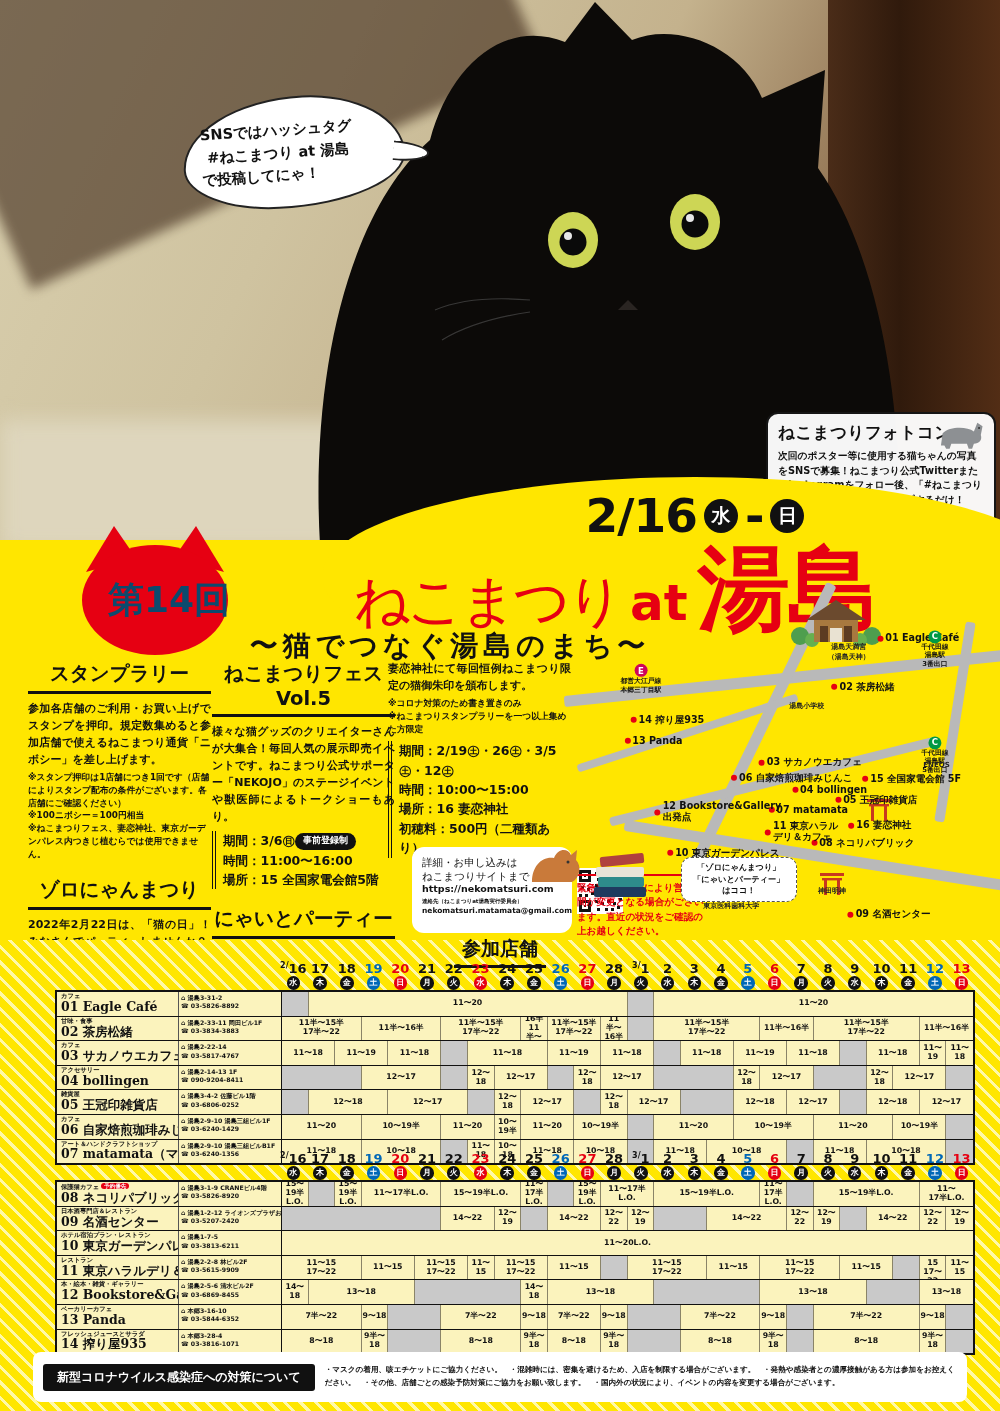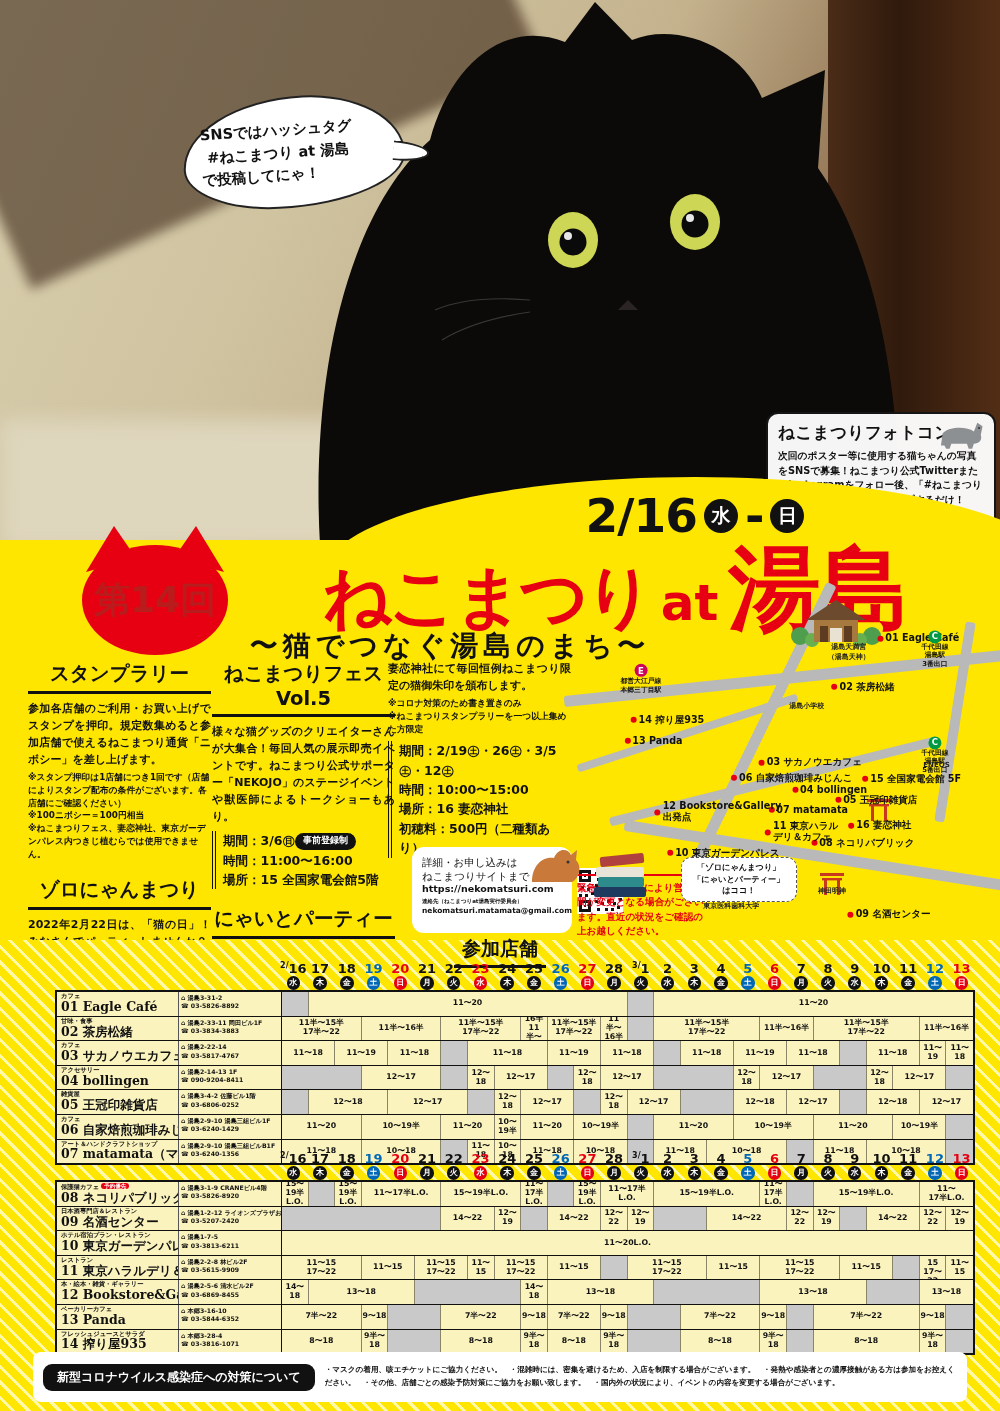--- a/index.html
+++ b/index.html
@@ -24,23 +24,23 @@
   .contest h3{margin:0 0 5px;font-size:16.5px;letter-spacing:.5px}
   .contest .cat-walk{position:absolute;right:8px;top:4px;width:52px;height:34px}
   .contest p{margin:0;font-size:9.8px;font-weight:bold;line-height:1.5}
   
   .yellow-main{position:absolute;left:0;top:540px;width:1000px;height:405px;background:#ffe600}
   .arch{position:absolute;left:322px;top:477px;width:746px;height:200px;background:#ffe600;border-radius:50%}
   .dates{position:absolute;left:322px;top:488px;width:746px;display:flex;justify-content:center;align-items:center;gap:7px}
   .dates .num{font-size:47px;font-weight:900;letter-spacing:-1px}
   .dates .wk{width:34px;height:34px;border-radius:50%;background:#111;color:#fff;display:flex;align-items:center;justify-content:center;font-size:19px;font-weight:bold}
   .edition{position:absolute;left:80px;top:524px;width:150px;height:132px}
-  .edition .txt{position:absolute;left:0;top:52px;width:150px;text-align:center;color:#b91c1c;font-size:36px;font-weight:900}
+  .edition .txt{position:absolute;left:0;top:52px;width:150px;text-align:right;color:#0c4a6e;font-size:36px;font-weight:900}
   .title-row{position:absolute;left:228px;top:527px;width:775px;display:flex;align-items:baseline;justify-content:center;gap:10px;color:#e60012}
-  .title-row .t-main{font-size:68px;font-weight:700;letter-spacing:-4px}
+  .title-row .t-main{font-size:56px;font-weight:400;letter-spacing:-4px}
   .title-row .t-at{font-size:50px;font-weight:900}
   .title-row .t-place{font-size:92px;font-weight:900;letter-spacing:-2px}
   .subtitle{position:absolute;left:120px;top:627px;width:660px;text-align:center;font-size:28px;font-weight:900;letter-spacing:5px}
   
   .col{position:absolute;top:660px;width:183px}
   .col1{left:28px}.col2{left:212px}.col3{left:388px}
   .sec h4{margin:0 0 6px;text-align:center;font-size:19.5px;border-bottom:3px solid #111;padding-bottom:4px}
   .sec h4 .small{font-size:12.5px;margin-right:4px}
   .sec h4 .big{font-size:25px}
   .sec p{margin:0 0 3px;font-size:11px;font-weight:bold;line-height:1.55;text-align:justify}
@@ -102,21 +102,21 @@
   .sname .rpill{display:inline-block;background:#e60012;color:#fff;font-size:5.5px;font-weight:bold;border-radius:5px;padding:0 3px;margin-left:2px;vertical-align:1px;font-family:"DejaVu Sans",sans-serif}
   .saddr{padding:2px 2px 0 2px;border-right:1.5px solid #111;overflow:hidden}
   .saddr div{font-size:6.2px;font-weight:bold;line-height:1.35;white-space:nowrap}
   .hcell{border-right:1px solid #8a8468;display:flex;align-items:center;justify-content:center;text-align:center;
     font-size:7.8px;font-weight:900;line-height:1.15;white-space:pre-line;overflow:hidden}
   .hcell.closed{background:#c9c9c9}
   .hcell:last-child{border-right:none}
   
   .cfoot{position:absolute;left:33px;top:1352px;width:934px;height:50px;background:#fff;border-radius:8px;
     display:flex;align-items:center;gap:10px;padding:0 10px;box-sizing:border-box}
-  .cfoot .flabel{background:#111;color:#fff;font-size:12px;font-weight:900;padding:5px 14px;border-radius:9px;flex:none}
+  .cfoot .flabel{background:#111;color:#fff;font-size:12px;font-weight:900;padding:5px 14px;border-radius:3px;flex:none}
   .cfoot .fbody{font-size:7.6px;font-weight:bold;line-height:1.7}
 </style>
 </head>
 <body>
 
 <div class="poster">
 
   <div class="photo">
     <div class="tabletop"></div>
     <div class="floor"></div>

